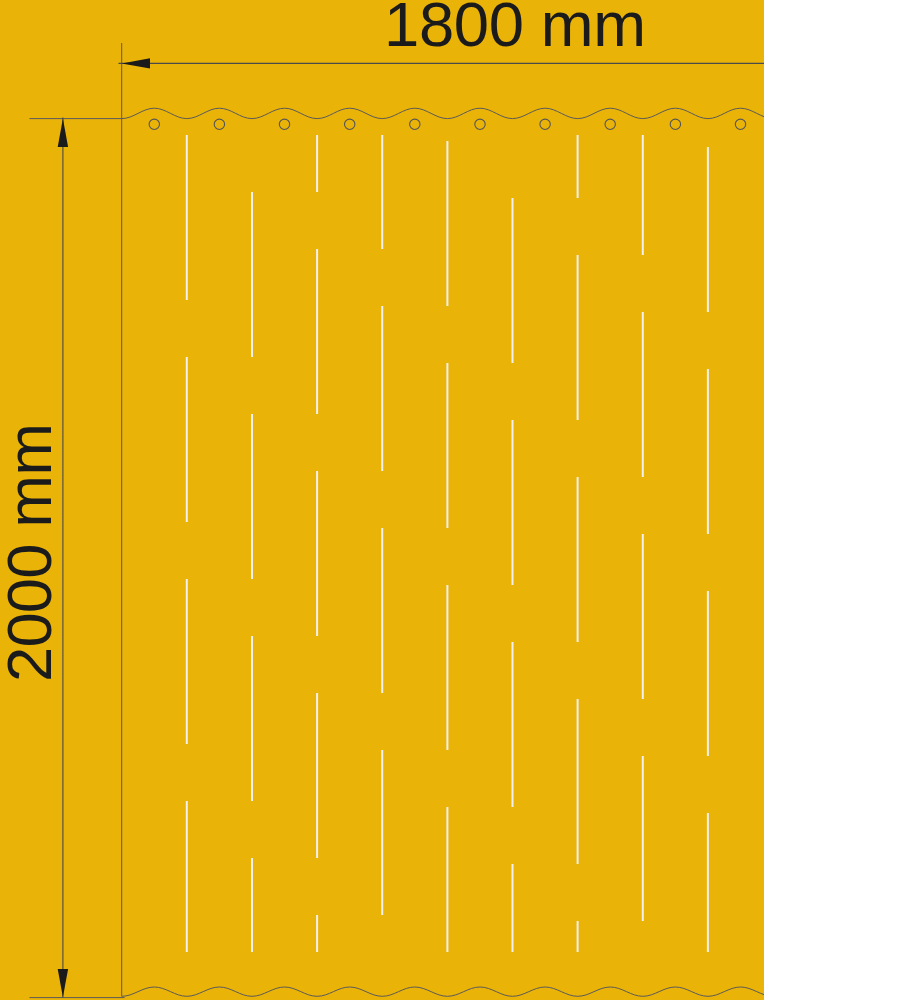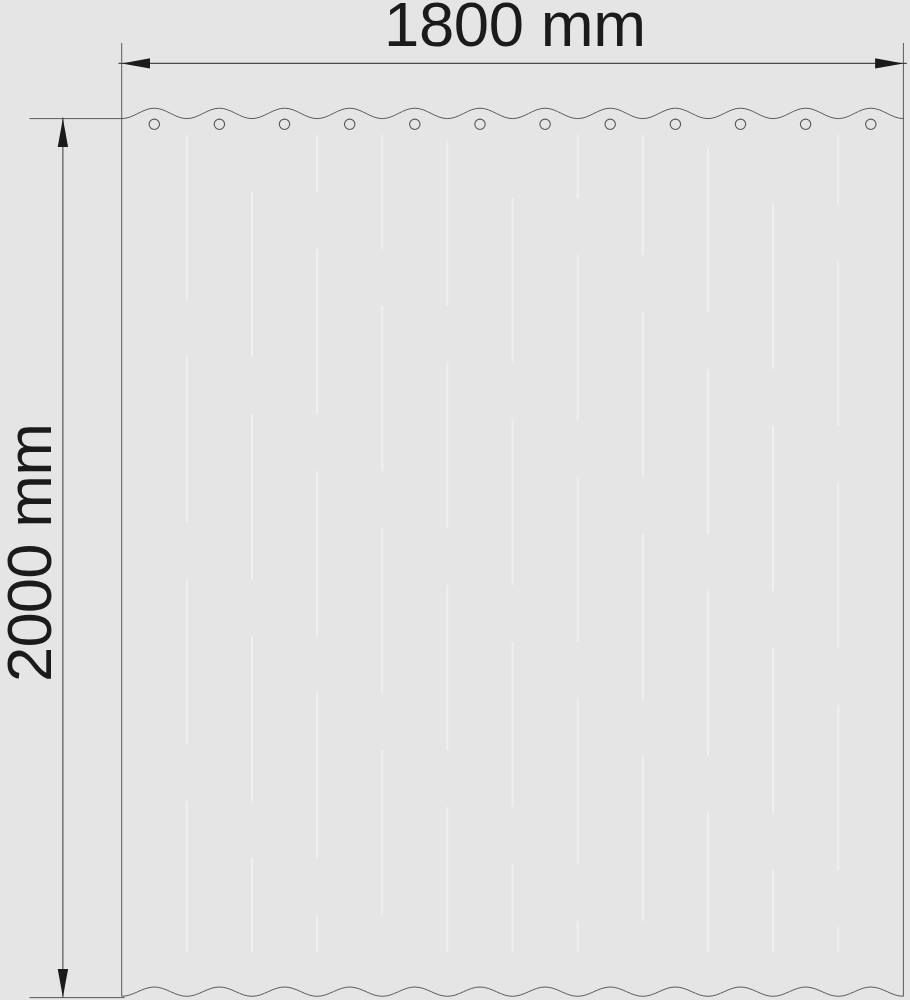--- a/index.html
+++ b/index.html
@@ -1,16 +1,16 @@
 <!DOCTYPE html>
 <html><head>
 <meta charset="utf-8">
 <style>
   html,body{margin:0;padding:0;background:#ffffff;}
-  .wrap{position:relative;width:910px;height:1000px;background:#e5e5e5;overflow:hidden;}
+  .wrap{position:relative;width:764px;height:1000px;background:#eab308;overflow:hidden;}
   svg{position:absolute;left:0;top:0;}
   text{font-family:"Liberation Sans", sans-serif;fill:#1b1b1b;}
 </style>
 </head>
 <body>
 <div class="wrap">
 <svg width="910" height="1000" viewBox="0 0 910 1000">
 
   <g stroke="#f0f0f0" stroke-width="2" fill="none">
     <path d="M186.8 135 V300 M186.8 357 V522 M186.8 579 V744 M186.8 801 V952"></path>

